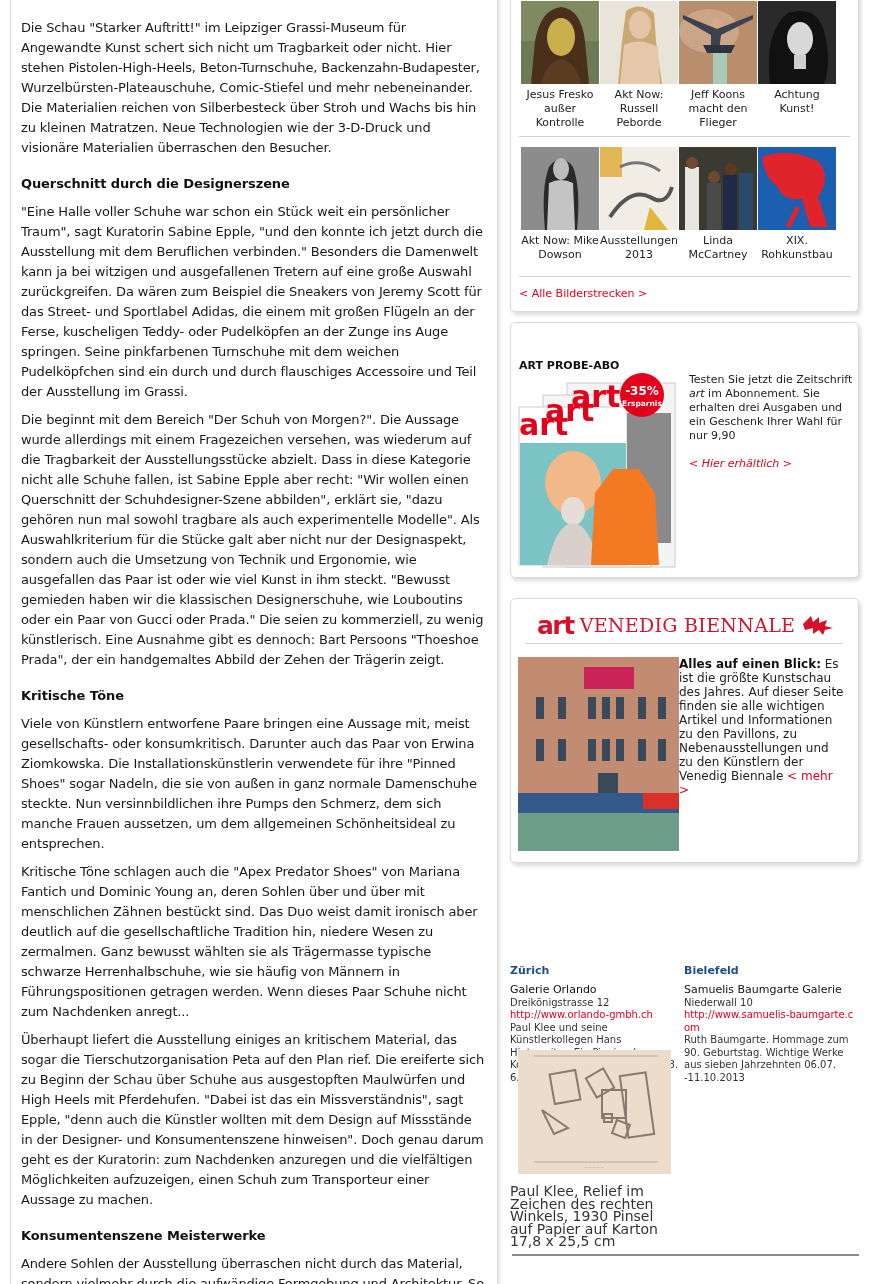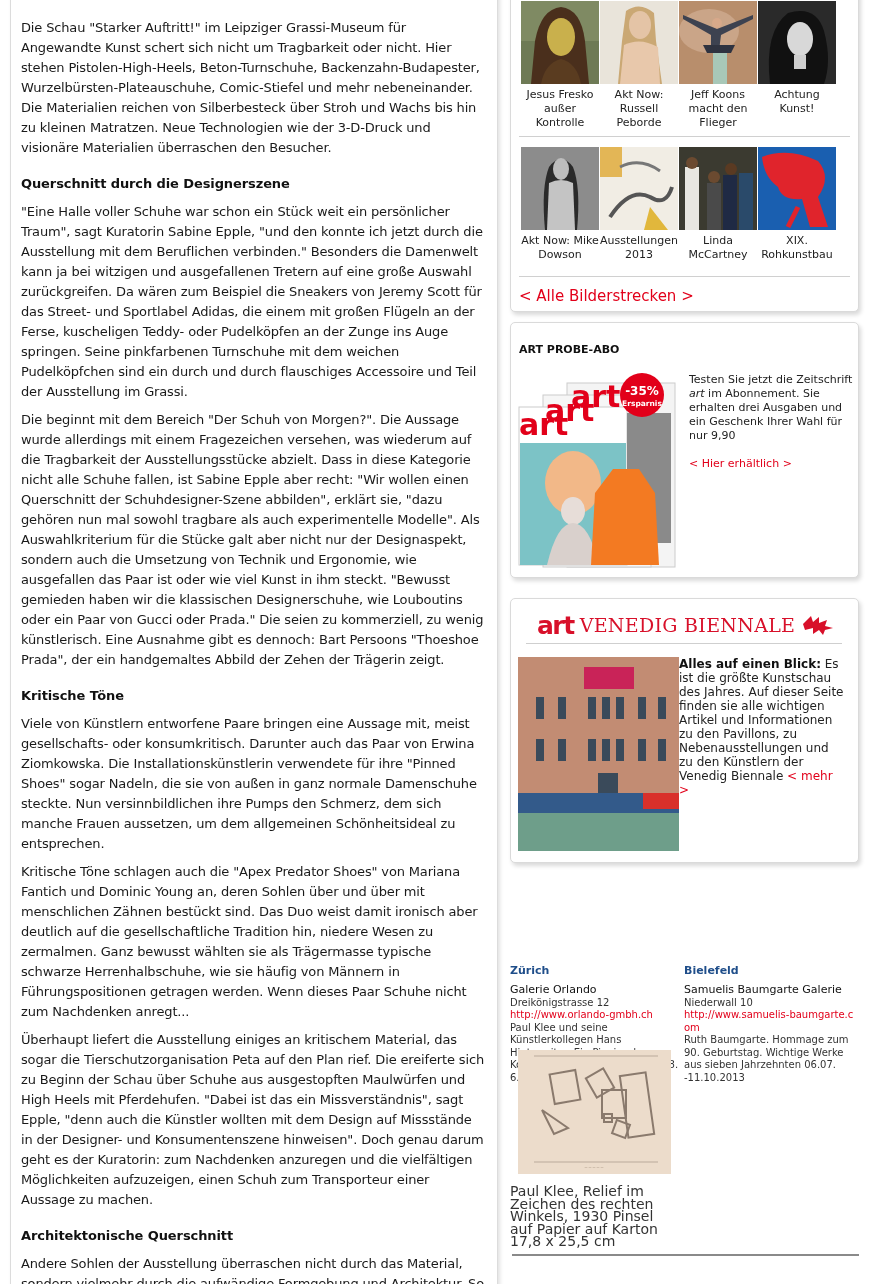--- a/index.html
+++ b/index.html
@@ -32,28 +32,28 @@
       position: absolute; left: 0; width: 349px;
     }
 
     
     .gallery { top: -10px; height: 322px; padding: 10px 8px 0 8px; }
     .gal-row { display: flex; gap: 1px; padding-left: 2px; }
     .gal-item { width: 78px; text-align: center; cursor: pointer; }
     .gal-thumb { width: 78px; height: 83px; display: block; }
     .gal-cap { font-size: 11px; line-height: 14px; color: #222; margin-top: 4px; }
     .gal-sep { height: 1px; background: #d0d0d0; margin: 6px 0 10px 0; }
-    .gal-link { font-size: 15px; color: #e2001a; margin-top: 10px; display: inline-block; cursor: pointer; }
+    .gal-link { font-size: 11px; color: #e2001a; margin-top: 10px; display: inline-block; cursor: pointer; }
 
     
     .abo { top: 322px; height: 256px; padding: 0 8px; }
-    .abo-title { font-size: 11px; font-weight: bold; color: #111; position: absolute; left: 8px; top: 20px; }
+    .abo-title { font-size: 11px; font-weight: bold; color: #111; position: absolute; left: 8px; top: 36px; }
     .abo-img { position: absolute; left: 6px; top: 50px; width: 162px; height: 196px; }
     .abo-text { position: absolute; left: 178px; top: 50px; width: 165px; font-size: 11px; line-height: 14px; color: #222; }
-    .abo-link { position: absolute; left: 178px; top: 134px; font-size: 11px; color: #e2001a; cursor: pointer; }
+    .abo-link { position: absolute; left: 178px; top: 134px; font-size: 11px; color: #e2001a; cursor: pointer; font-style: italic; }
 
     
     .bien { top: 598px; height: 265px; }
     .bien-logo { position: absolute; left: 26px; top: 12px; height: 28px; display: flex; align-items: center; gap: 6px; cursor: pointer; }
     .bien-art { font-family: "DejaVu Sans", sans-serif; font-weight: 900; font-size: 25px; color: #d8102a; letter-spacing: -1.5px; line-height: 1; }
     .bien-word { font-family: "DejaVu Serif", serif; font-size: 19px; color: #d8102a; letter-spacing: 0.3px; }
     .bien-sep { position: absolute; left: 15px; right: 16px; top: 44px; height: 1px; background: #cfcfcf; }
     .bien-img { position: absolute; left: 7px; top: 58px; width: 161px; height: 194px; }
     .bien-text { position: absolute; left: 168px; top: 58px; width: 166px; font-size: 12px; line-height: 14px; color: #222; }
     .bien-text b { color: #111; }
@@ -74,21 +74,21 @@
 <div class="main">
   <div style="height:10px"></div>
   <p>Die Schau "Starker Auftritt!" im Leipziger Grassi-Museum für Angewandte Kunst schert sich nicht um Tragbarkeit oder nicht. Hier stehen Pistolen-High-Heels, Beton-Turnschuhe, Backenzahn-Budapester, Wurzelbürsten-Plateauschuhe, Comic-Stiefel und mehr nebeneinander. Die Materialien reichen von Silberbesteck über Stroh und Wachs bis hin zu kleinen Matratzen. Neue Technologien wie der 3-D-Druck und visionäre Materialien überraschen den Besucher.</p>
   <h3>Querschnitt durch die Designerszene</h3>
   <p>"Eine Halle voller Schuhe war schon ein Stück weit ein persönlicher Traum", sagt Kuratorin Sabine Epple, "und den konnte ich jetzt durch die Ausstellung mit dem Beruflichen verbinden." Besonders die Damenwelt kann ja bei witzigen und ausgefallenen Tretern auf eine große Auswahl zurückgreifen. Da wären zum Beispiel die Sneakers von Jeremy Scott für das Street- und Sportlabel Adidas, die einem mit großen Flügeln an der Ferse, kuscheligen Teddy- oder Pudelköpfen an der Zunge ins Auge springen. Seine pinkfarbenen Turnschuhe mit dem weichen Pudelköpfchen sind ein durch und durch flauschiges Accessoire und Teil der Ausstellung im Grassi.</p>
   <p>Die beginnt mit dem Bereich "Der Schuh von Morgen?". Die Aussage wurde allerdings mit einem Fragezeichen versehen, was wiederum auf die Tragbarkeit der Ausstellungsstücke abzielt. Dass in diese Kategorie nicht alle Schuhe fallen, ist Sabine Epple aber recht: "Wir wollen einen Querschnitt der Schuhdesigner-Szene abbilden", erklärt sie, "dazu gehören nun mal sowohl tragbare als auch experimentelle Modelle". Als Auswahlkriterium für die Stücke galt aber nicht nur der Designaspekt, sondern auch die Umsetzung von Technik und Ergonomie, wie ausgefallen das Paar ist oder wie viel Kunst in ihm steckt. "Bewusst gemieden haben wir die klassischen Designerschuhe, wie Louboutins oder ein Paar von Gucci oder Prada." Die seien zu kommerziell, zu wenig künstlerisch. Eine Ausnahme gibt es dennoch: Bart Persoons "Thoeshoe Prada", der ein handgemaltes Abbild der Zehen der Trägerin zeigt.</p>
   <h3>Kritische Töne</h3>
   <p>Viele von Künstlern entworfene Paare bringen eine Aussage mit, meist gesellschafts- oder konsumkritisch. Darunter auch das Paar von Erwina Ziomkowska. Die Installationskünstlerin verwendete für ihre "Pinned Shoes" sogar Nadeln, die sie von außen in ganz normale Damenschuhe steckte. Nun versinnbildlichen ihre Pumps den Schmerz, dem sich manche Frauen aussetzen, um dem allgemeinen Schönheitsideal zu entsprechen.</p>
   <p>Kritische Töne schlagen auch die "Apex Predator Shoes" von Mariana Fantich und Dominic Young an, deren Sohlen über und über mit menschlichen Zähnen bestückt sind. Das Duo weist damit ironisch aber deutlich auf die gesellschaftliche Tradition hin, niedere Wesen zu zermalmen. Ganz bewusst wählten sie als Trägermasse typische schwarze Herrenhalbschuhe, wie sie häufig von Männern in Führungspositionen getragen werden. Wenn dieses Paar Schuhe nicht zum Nachdenken anregt...</p>
   <p>Überhaupt liefert die Ausstellung einiges an kritischem Material, das sogar die Tierschutzorganisation Peta auf den Plan rief. Die ereiferte sich zu Beginn der Schau über Schuhe aus ausgestopften Maulwürfen und High Heels mit Pferdehufen. "Dabei ist das ein Missverständnis", sagt Epple, "denn auch die Künstler wollten mit dem Design auf Missstände in der Designer- und Konsumentenszene hinweisen". Doch genau darum geht es der Kuratorin: zum Nachdenken anzuregen und die vielfältigen Möglichkeiten aufzuzeigen, einen Schuh zum Transporteur einer Aussage zu machen.</p>
-  <h3>Architektonische Querschnitt</h3>
+  <h3>Konsumentenszene Meisterwerke</h3>
   <p>Andere Sohlen der Ausstellung überraschen nicht durch das Material, sondern vielmehr durch die aufwändige Formgebung und Architektur. So dürfen Eelko Moorers "Stelts" gar nicht bequem sein. Holzstelzen, die mit</p>
 </div>
 
 <div class="sidebar">
 
   <div class="box gallery">
     <div class="gal-row">
       <div class="gal-item">
         <svg class="gal-thumb" viewBox="0 0 78 83">
           <rect width="78" height="83" fill="#6e7a55"></rect>

